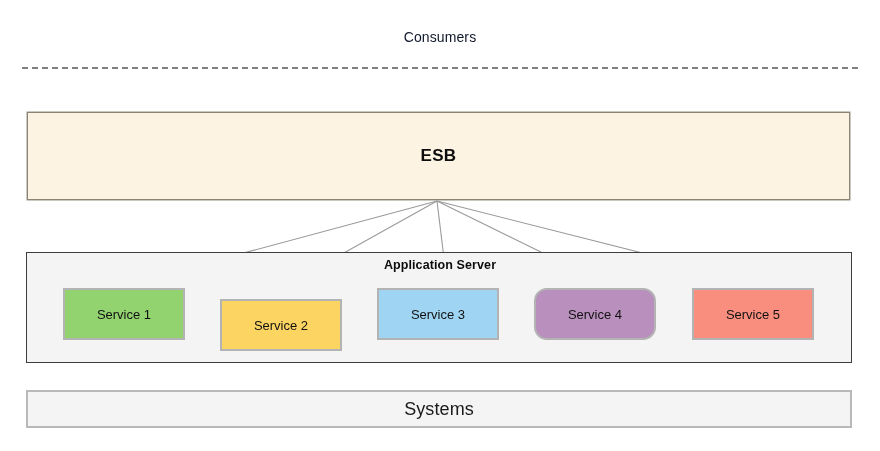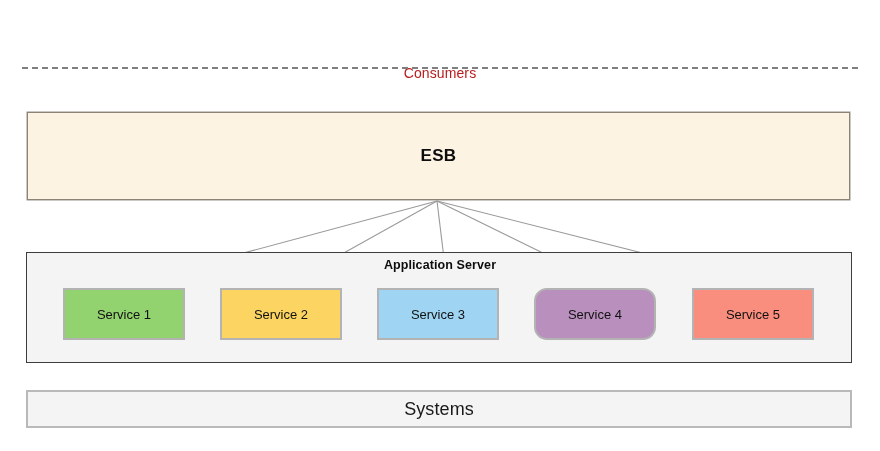--- a/index.html
+++ b/index.html
@@ -21,24 +21,23 @@
   }
 
   
   .consumers-label {
     position: absolute;
     left: 0;
     top: 28px;
     width: 880px;
     text-align: center;
     font-size: 14px;
-    color: #b91c1c;
+    color: #0f172a;
     letter-spacing: 0.1px;
     line-height: 18px;
-    margin-top: 36px;
   }
   .consumers-divider {
     position: absolute;
     left: 22px;
     top: 67px;
     width: 836px;
     height: 0;
     border-top: 2px dashed #7f7f7f;
   }
 
@@ -111,21 +110,21 @@
     height: 52px;
     box-sizing: border-box;
     border: 2px solid #b3b3b3;
     display: flex;
     align-items: center;
     justify-content: center;
     font-size: 13px;
     color: #111111;
   }
   .service-box.s0 { left: 36px;  }
-  .service-box.s1 { left: 193px; }
+  .service-box.s1 { left: 193px; margin-top: 11px; }
   .service-box.s2 { left: 350px; }
   .service-box.s3 { left: 507px; }
   .service-box.s4 { left: 665px; }
 
   
   .systems-box {
     position: absolute;
     left: 26px;
     top: 390px;
     width: 826px;

